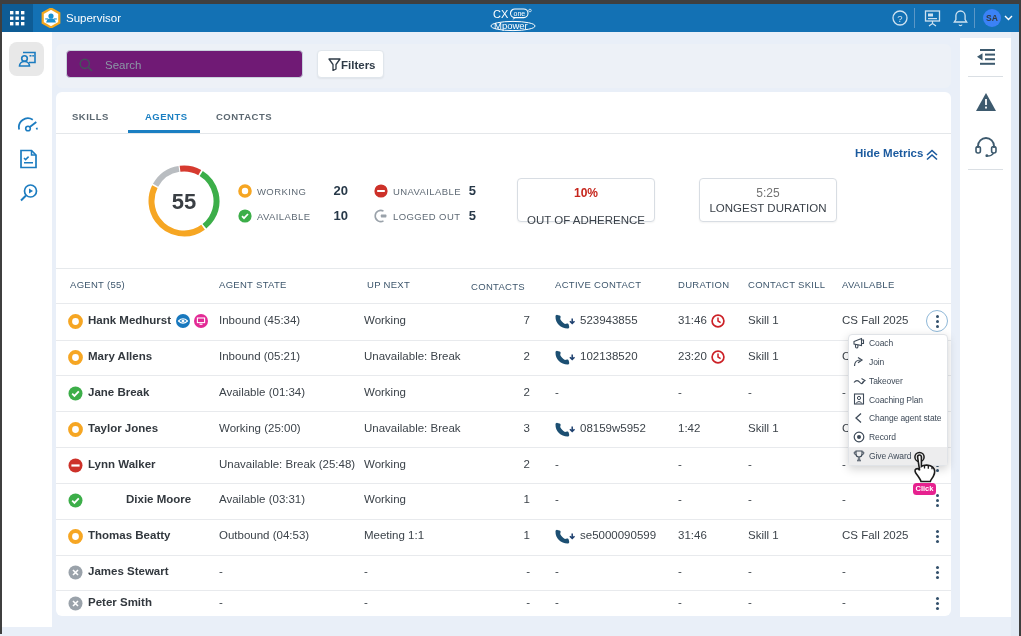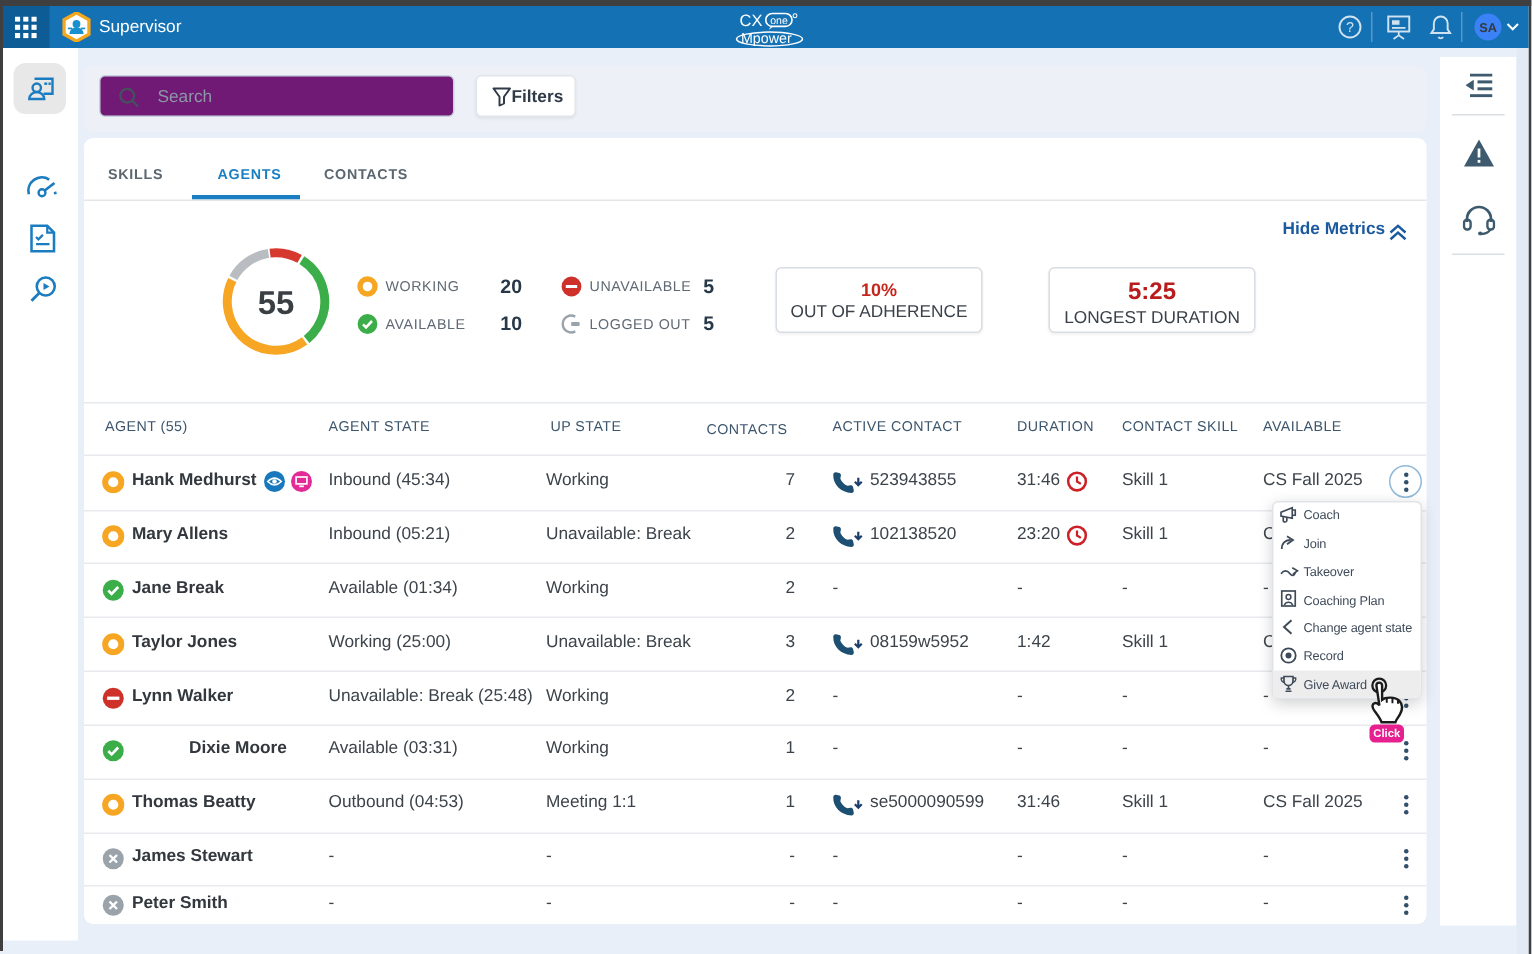--- a/index.html
+++ b/index.html
@@ -188,32 +188,32 @@
   <div class="abs" style="left:404px;top:91px;width:16px;text-align:right;font-size:13px;font-weight:bold;color:#273848;">5</div>
   <svg class="abs" style="left:318px;top:117px;" width="14" height="14" viewBox="0 0 14 14">
     <path d="M9.5 2.1 a5.6 5.6 0 1 0 0 9.8" fill="none" stroke="#9aa2aa" stroke-width="1.6"></path>
     <rect x="6.8" y="5.6" width="5.6" height="2.8" rx="0.6" fill="#9aa2aa"></rect>
   </svg>
   <div class="abs" style="left:337px;top:119px;font-size:9.5px;letter-spacing:0.4px;color:#5f6a75;">LOGGED OUT</div>
   <div class="abs" style="left:404px;top:116px;width:16px;text-align:right;font-size:13px;font-weight:bold;color:#273848;">5</div>
 
   <div class="abs" style="left:461px;top:86px;width:138px;height:44px;background:#ffffff;border:1px solid #d8dde3;border-radius:4px;box-shadow:0 1px 2px rgba(0,0,0,0.05);text-align:center;">
     <div style="margin-top:7px;font-size:12px;font-weight:bold;color:#c6251c;">10%</div>
-    <div style="margin-top:2px;font-size:11.5px;color:#3a4149;text-align:center;">OUT OF ADHERENCE</div>
+    <div style="margin-top:14px;font-size:11.5px;color:#3a4149;text-align:center;">OUT OF ADHERENCE</div>
   </div>
   <div class="abs" style="left:643px;top:86px;width:138px;height:44px;background:#ffffff;border:1px solid #d8dde3;border-radius:4px;box-shadow:0 1px 2px rgba(0,0,0,0.05);text-align:center;">
-    <div style="margin-top:7px;font-size:16px;font-weight:bold;color:#b91c1c;">5:25</div>
+    <div style="margin-top:7px;font-size:12px;font-weight:normal;color:#737373;">5:25</div>
     <div style="margin-top:2px;font-size:11.5px;color:#3a4149;">LONGEST DURATION</div>
   </div>
 
   <div class="abs" style="left:0;top:176px;width:895px;height:1px;background:#e6e9ec;"></div>
 
   <div class="abs" style="left:14px;top:187px;font-size:9.5px;letter-spacing:0.3px;color:#3d566c;">AGENT (55)</div>
   <div class="abs" style="left:163px;top:187px;font-size:9.5px;letter-spacing:0.3px;color:#3d566c;">AGENT STATE</div>
-  <div class="abs" style="left:311px;top:187px;font-size:9.5px;letter-spacing:0.3px;color:#3d566c;">UP STATE</div>
+  <div class="abs" style="left:311px;top:187px;font-size:9.5px;letter-spacing:0.3px;color:#3d566c;">UP NEXT</div>
   <div class="abs" style="left:399px;top:189px;width:70px;text-align:right;font-size:9.5px;letter-spacing:0.3px;color:#3d566c;">CONTACTS</div>
   <div class="abs" style="left:499px;top:187px;font-size:9.5px;letter-spacing:0.3px;color:#3d566c;">ACTIVE CONTACT</div>
   <div class="abs" style="left:622px;top:187px;font-size:9.5px;letter-spacing:0.3px;color:#3d566c;">DURATION</div>
   <div class="abs" style="left:692px;top:187px;font-size:9.5px;letter-spacing:0.3px;color:#3d566c;">CONTACT SKILL</div>
   <div class="abs" style="left:786px;top:187px;font-size:9.5px;letter-spacing:0.3px;color:#3d566c;">AVAILABLE</div>
   <div class="abs" style="left:0;top:211px;width:895px;height:1px;background:#e8eaed;"></div>
   <svg class="abs" style="left:12px;top:221.75px;" width="15" height="15" viewBox="0 0 15 15">
       <circle cx="7.5" cy="7.5" r="5.4" fill="none" stroke="#f6a623" stroke-width="4"></circle>
     </svg>
   <div class="abs" style="left:32px;top:221.75px;font-size:11.5px;font-weight:bold;color:#32383e;">Hank Medhurst</div>

